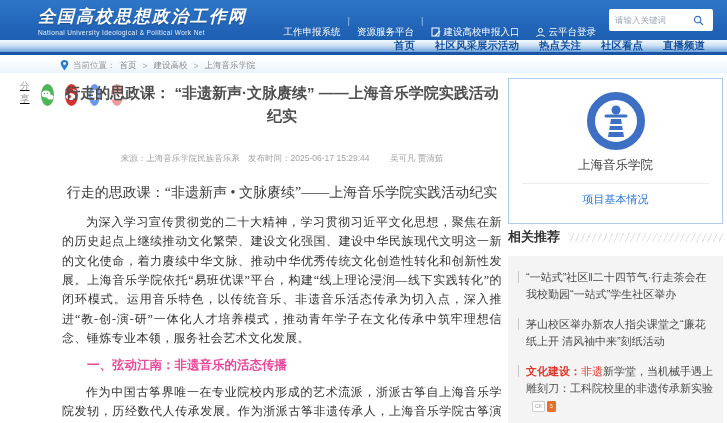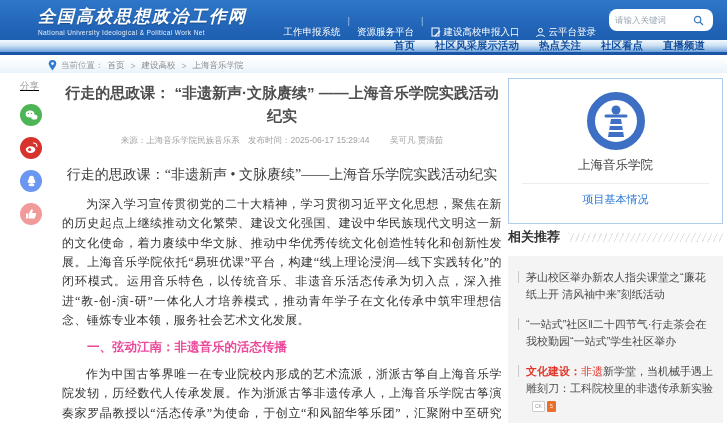--- a/index.html
+++ b/index.html
@@ -11,50 +11,50 @@
   .hdr { position:absolute; left:0; top:0; width:727px; height:40px;
          background:linear-gradient(180deg,#2f76c9 0%,#2367ba 60%,#1d5fb0 100%);padding-left:24px; }
   .logo { position:absolute; left:38px; top:5px; color:#fff; }
   .logo-cn { font-family:"Liberation Serif","DejaVu Serif",serif; font-weight:bold; font-style:italic;
              font-size:17px; letter-spacing:2px; text-shadow:0 1px 1px rgba(0,0,0,.25); }
   .logo-en { font-size:6.5px; letter-spacing:.4px; margin-top:1px; opacity:.9; }
   .hdr-right { position:absolute; right:14px; top:0; height:40px; display:flex; align-items:center; gap:7px;
                color:#fff; font-size:9.5px; }
   .hdr-link { color:#fff; cursor:pointer; display:flex; align-items:center; gap:3px; white-space:nowrap;margin-top:24px; }
   .hdr-sep { opacity:.55; }
-  .search { display:flex; align-items:center; background:#fff; border-radius:8px; height:22px; width:104px;
+  .search { display:flex; align-items:center; background:#fff; border-radius:2px; height:22px; width:104px;
             padding:0 6px; margin-left:6px; }
   .search input { border:none; outline:none; width:78px; font-size:8.5px; color:#333; }
   .search input::placeholder { color:#9aa6b3; }
 
   
   .nav { position:absolute; left:0; top:40px; width:727px; height:15px;
          background:linear-gradient(180deg,#f4f9fe 0%,#cfe2f4 45%,#6ea3dc 100%);
          border-bottom:3px solid #1a56a5; display:flex; justify-content:flex-end; align-items:center;
          gap:20px; padding-right:22px; }
   .nav-item { font-size:10.5px; font-weight:bold; color:#14509f; cursor:pointer; white-space:nowrap; }
 
   
   .crumb { position:absolute; left:0; top:58px; width:727px; height:15px;
            background:linear-gradient(180deg,#feffff 0%,#eaf3fb 100%);
-           display:flex; align-items:center; padding-left:48px; gap:4px; font-size:8.5px; color:#999; }
+           display:flex; align-items:center; padding-left:60px; gap:4px; font-size:8.5px; color:#999; }
   .crumb a { color:#8a8a8a; text-decoration:none; cursor:pointer; }
   .crumb .sep { color:#aaa; margin:0 2px; }
 
   
-  .share { position:absolute; left:20px; top:80px; width:36px; display:flex; flex-direction:column;
-           align-items:flex-start; gap:11px;text-decoration:underline; }
+  .share { position:absolute; left:20px; top:80px; width:36px; display:flex; flex-direction:row;
+           align-items:flex-end; gap:11px;text-decoration:underline; }
   .share-label { font-size:9.5px; color:#999; }
   .s-ico { width:22px; height:22px; border-radius:50%; display:flex; align-items:center; justify-content:center;
            cursor:pointer; }
 
   
   .art { position:absolute; left:62px; top:82px; width:440px; }
   .art-title { font-size:15px; font-weight:bold; color:#4e4e4e; text-align:center; line-height:1.5; }
-  .art-meta { margin-top:8px; text-align:center; font-size:8.5px; color:#a3a3a3; }
+  .art-meta { margin-top:26px; text-align:center; font-size:8.5px; color:#a3a3a3; }
   .art-meta .authors { margin-left:18px; }
   .inner-title { margin-top:17px; text-align:center; font-size:14px; color:#3c3c3c; line-height:1.55;
                  font-family:"Liberation Serif","DejaVu Serif",serif; }
   .p { margin-top:9px; font-size:12px; color:#333; line-height:1.62; text-align:justify;
        text-indent:2em; font-family:Liberation Serif, serif; letter-spacing:.4px; }
   .h1 { margin-top:8px; font-size:12.5px; font-weight:bold; color:#ec4899; text-indent:2em; }
   .h2 { margin-top:6px; font-size:12px; font-weight:bold; font-style:italic; color:#222; text-indent:1.5em;
         font-family:"Liberation Serif","DejaVu Serif",serif; }
 
   
@@ -200,25 +200,25 @@
     </div>
 
     <div class="rel-head">
       <span class="rel-title">相关推荐</span>
       <span class="rel-hatch"></span>
     </div>
 
     <div class="rel-panel">
       <div class="rel-item">
         <span class="rel-tick"></span>
-        <span class="rel-text">茅山校区举办新农人指尖课堂之“廉花纸上开 清风袖中来”刻纸活动</span>
+        <span class="rel-text">“一站式”社区‖二十四节气·行走茶会在我校勤园“一站式”学生社区举办</span>
       </div>
       <div class="rel-item">
         <span class="rel-tick"></span>
-        <span class="rel-text">“一站式”社区‖二十四节气·行走茶会在我校勤园“一站式”学生社区举办</span>
+        <span class="rel-text">茅山校区举办新农人指尖课堂之“廉花纸上开 清风袖中来”刻纸活动</span>
       </div>
       <div class="rel-item">
         <span class="rel-tick"></span>
         <span class="rel-text">
           <b class="red">文化建设：</b><span class="red">非遗</span><span>新学堂，当机械手遇上雕刻刀：工科院校里的非遗传承新实验</span><span class="badges">
               <span class="badge">CK</span>
               <span class="badge orange">5</span>
             </span>
         </span>
       </div>

